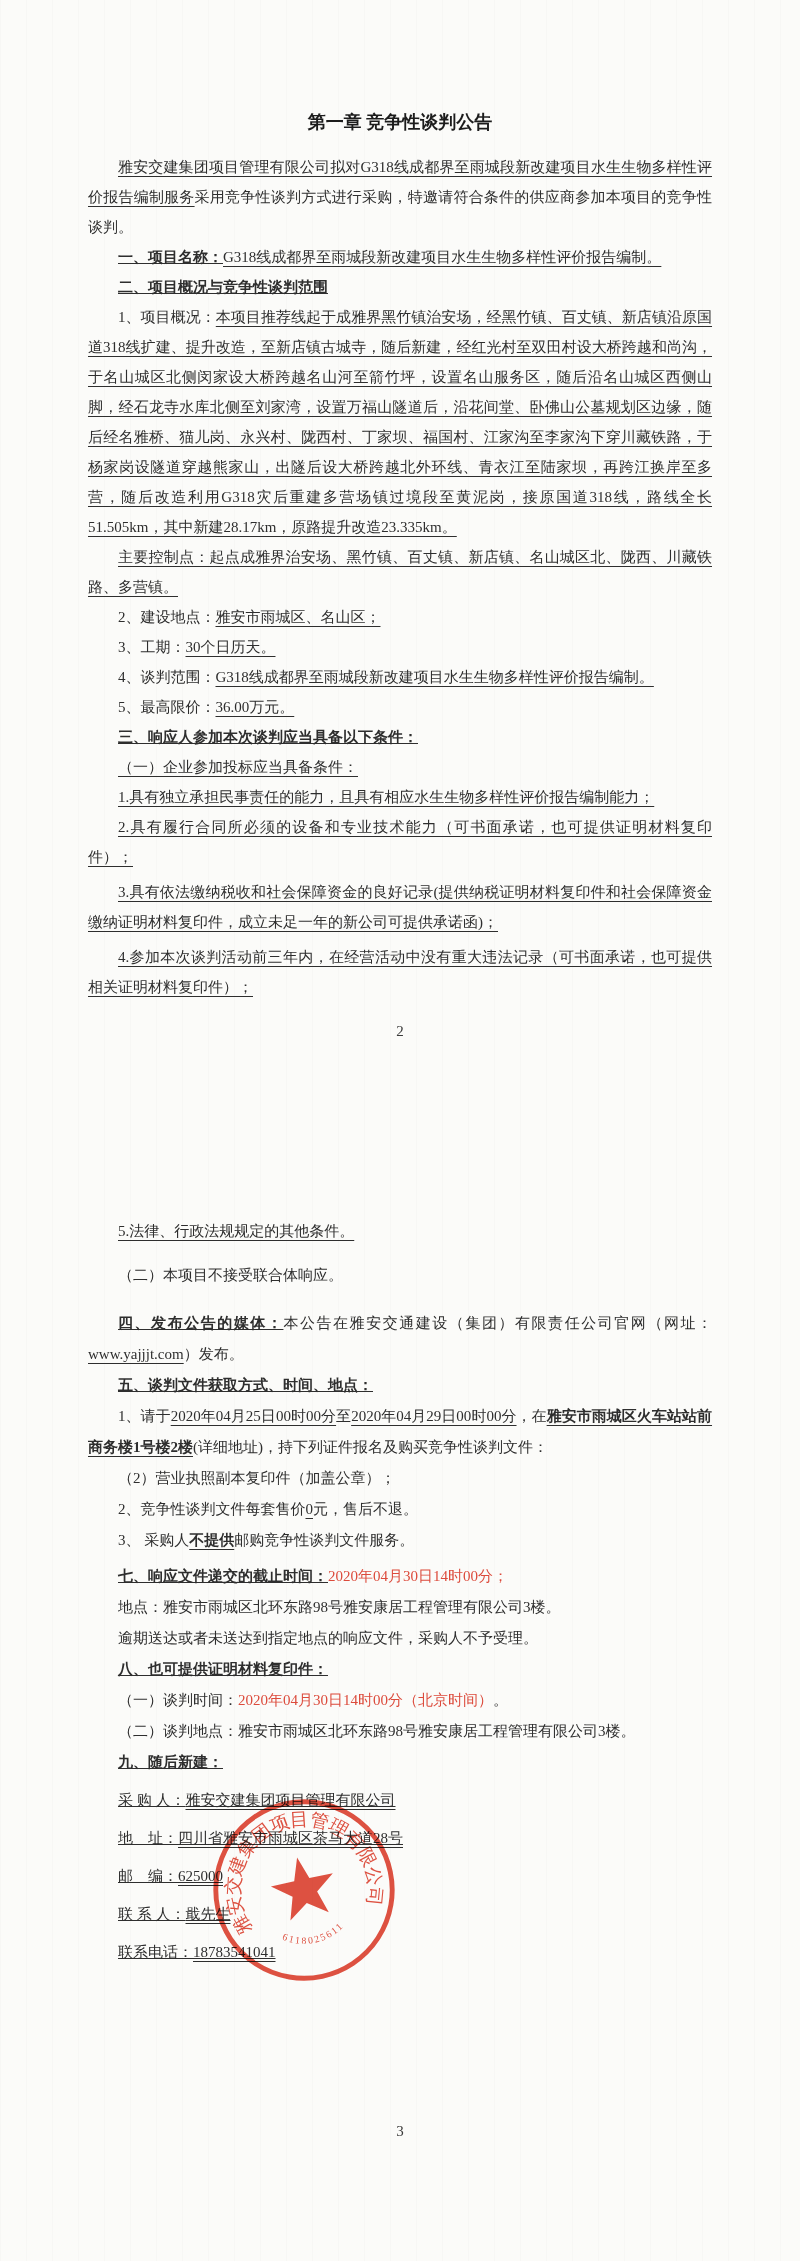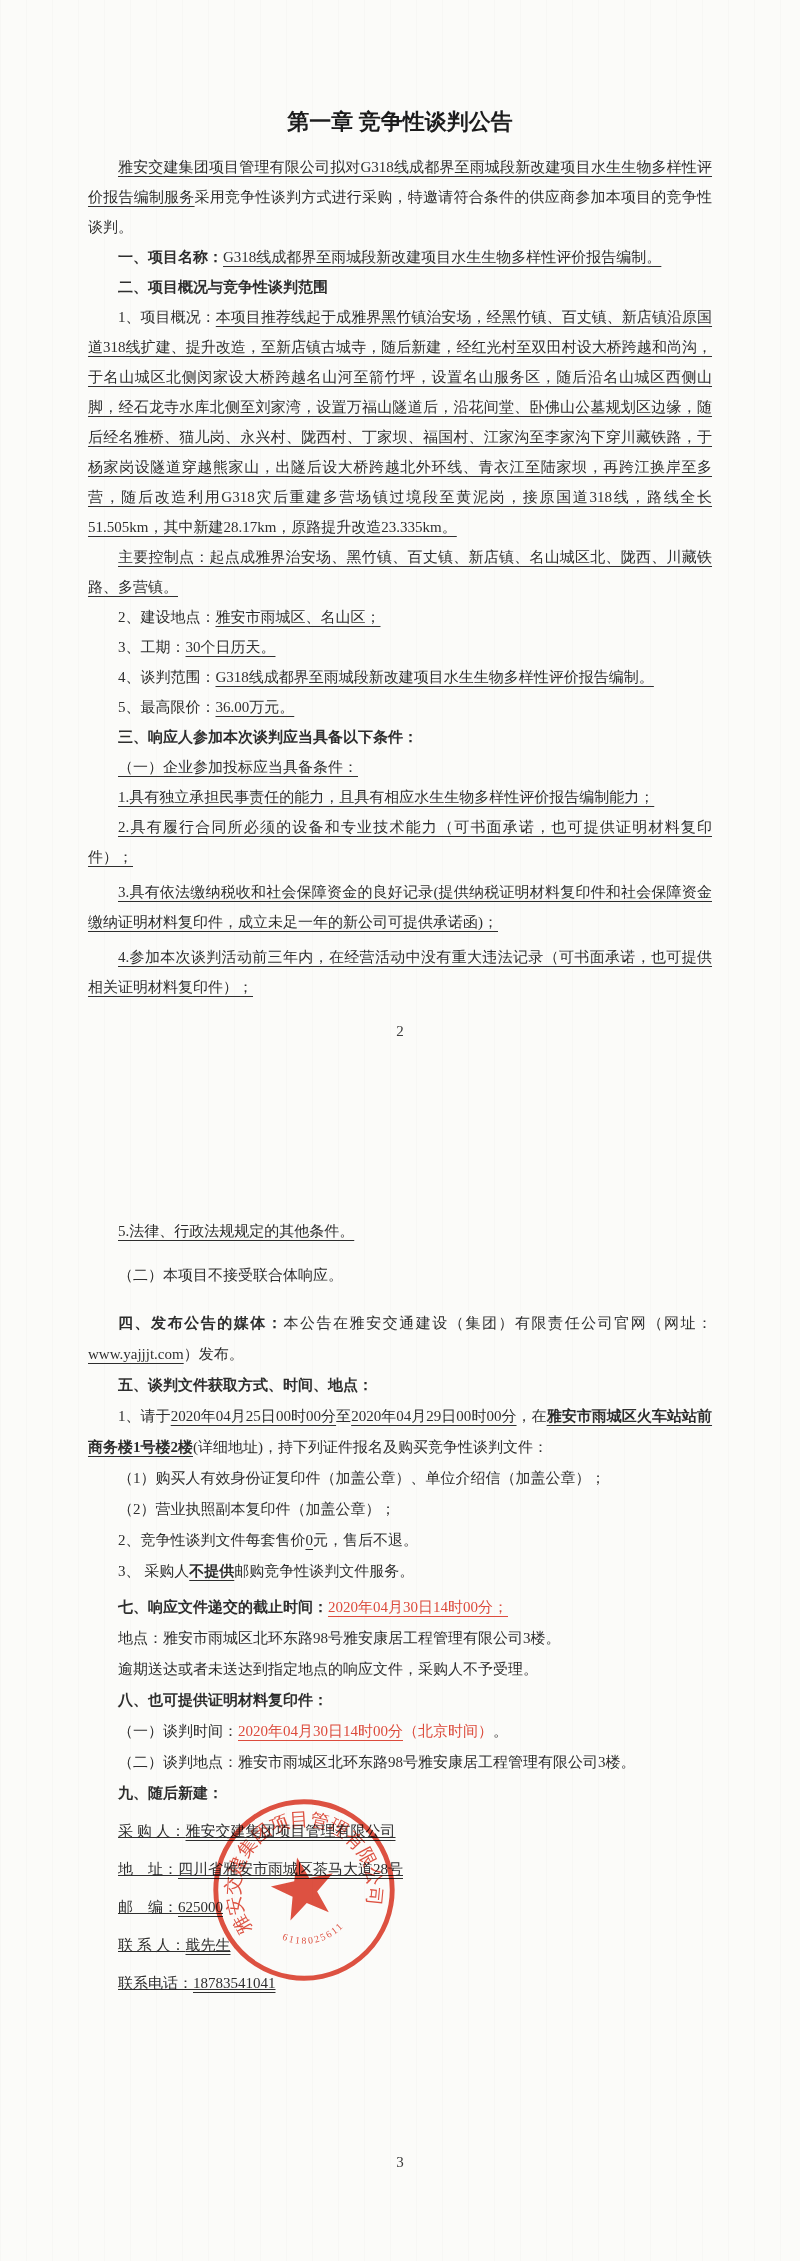--- a/index.html
+++ b/index.html
@@ -9,26 +9,26 @@
     font-family:"Liberation Serif","DejaVu Serif",serif;
   }
   .doc{position:relative;width:800px;height:2261px;color:#2e2e2e;
        background:
          repeating-linear-gradient(90deg, rgba(0,0,0,0.015) 0 1px, transparent 1px 26px),
          #fbfbf9;}
   .pg{padding:0 88px;}
   .pg p{margin:0;font-size:15px;line-height:30px;text-align:justify;text-indent:2em;}
   .pg2 p{line-height:31px;}
   h1.title{margin:0 0 12px 0;padding-top:104px;text-align:center;
-           font-size:22px;font-weight:bold;color:#1c1c1c;line-height:36px;}
-  .b{font-weight:bold;}
+           font-size:18px;font-weight:bold;color:#1c1c1c;line-height:36px;}
+  .b{font-weight:bold;text-decoration:underline;}
   .u{text-decoration:underline;text-underline-offset:4px;text-decoration-thickness:1px;}
   .bu{font-weight:bold;text-decoration:underline;text-underline-offset:4px;}
   .red{color:#dc4b3c;}
-  .redu{color:#dc4b3c;text-decoration:underline;text-underline-offset:4px;text-decoration-color:#dc4b3c;}
+  .redu{color:#dc4b3c;text-underline-offset:4px;text-decoration-color:#dc4b3c;}
   .lbl{white-space:pre;}
   .pageno{text-align:center !important;text-indent:0 !important;font-size:13px;color:#3a3a3a;}
   .pg1 .pageno{margin-top:14px;}
   .pg2 .pageno{margin-top:148px;}
   .mt4{margin-top:5px !important;}
   .pg2 .first{margin-top:170px !important;}
   .pg2 .sp{margin-top:13px !important;}
   .pg2 .sp2{margin-top:17px !important;}
   .pg2 .contact{margin-top:7px !important;text-decoration:underline;}
   .stamp{position:absolute;left:206px;top:1792px;width:196px;height:196px;
@@ -79,21 +79,20 @@
     <p class="first"><span class="u">5.法律、行政法规规定的其他条件。</span></p>
 
     <p class="sp">（二）本项目不接受联合体响应。</p>
 
     <p class="sp2"><span class="b">四、发布公告的媒体：</span><span>本公告在雅安交通建设（集团）有限责任公司官网（网址：</span><span class="u">www.yajjjt.com</span><span>）发布。</span></p>
 
     <p class="b">五、谈判文件获取方式、时间、地点：</p>
 
     <p><span>1、请于</span><span class="u">2020年04月25日00时00分</span><span>至</span><span class="u">2020年04月29日00时00分</span><span>，在</span><span class="bu">雅安市雨城区火车站站前商务楼1号楼2楼</span><span>(详细地址)，持下列证件报名及购买竞争性谈判文件：</span></p>
 
-    <p>（1）购买人有效身份证复印件（加盖公章）、单位介绍信（加盖公章）；</p>
 
     <p>（2）营业执照副本复印件（加盖公章）；</p>
 
     <p><span>2、竞争性谈判文件每套售价</span><span class="u">0</span><span>元，售后不退。</span></p>
 
     <p><span>3、 采购人</span><span class="bu">不提供</span><span>邮购竞争性谈判文件服务。</span></p>
 
     <p class="mt4"><span class="b">七、响应文件递交的截止时间：</span><span class="redu">2020年04月30日14时00分；</span></p>
 
     <p>地点：雅安市雨城区北环东路98号雅安康居工程管理有限公司3楼。</p>

